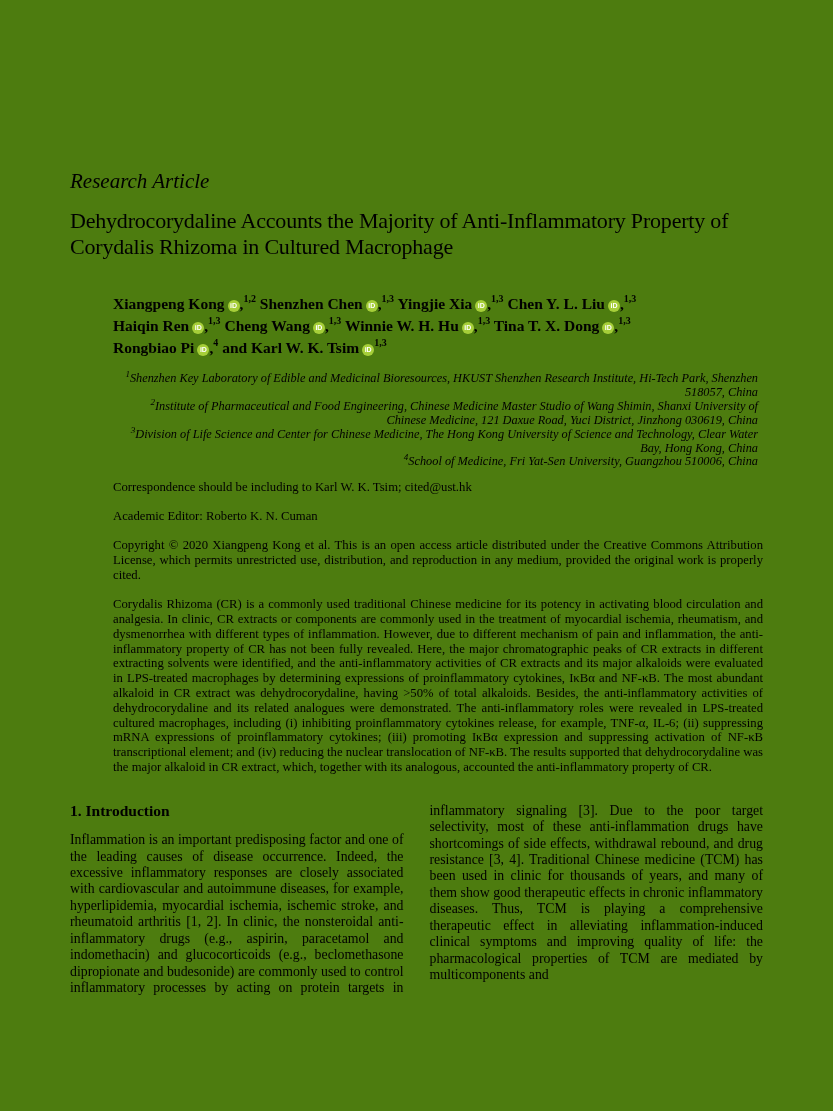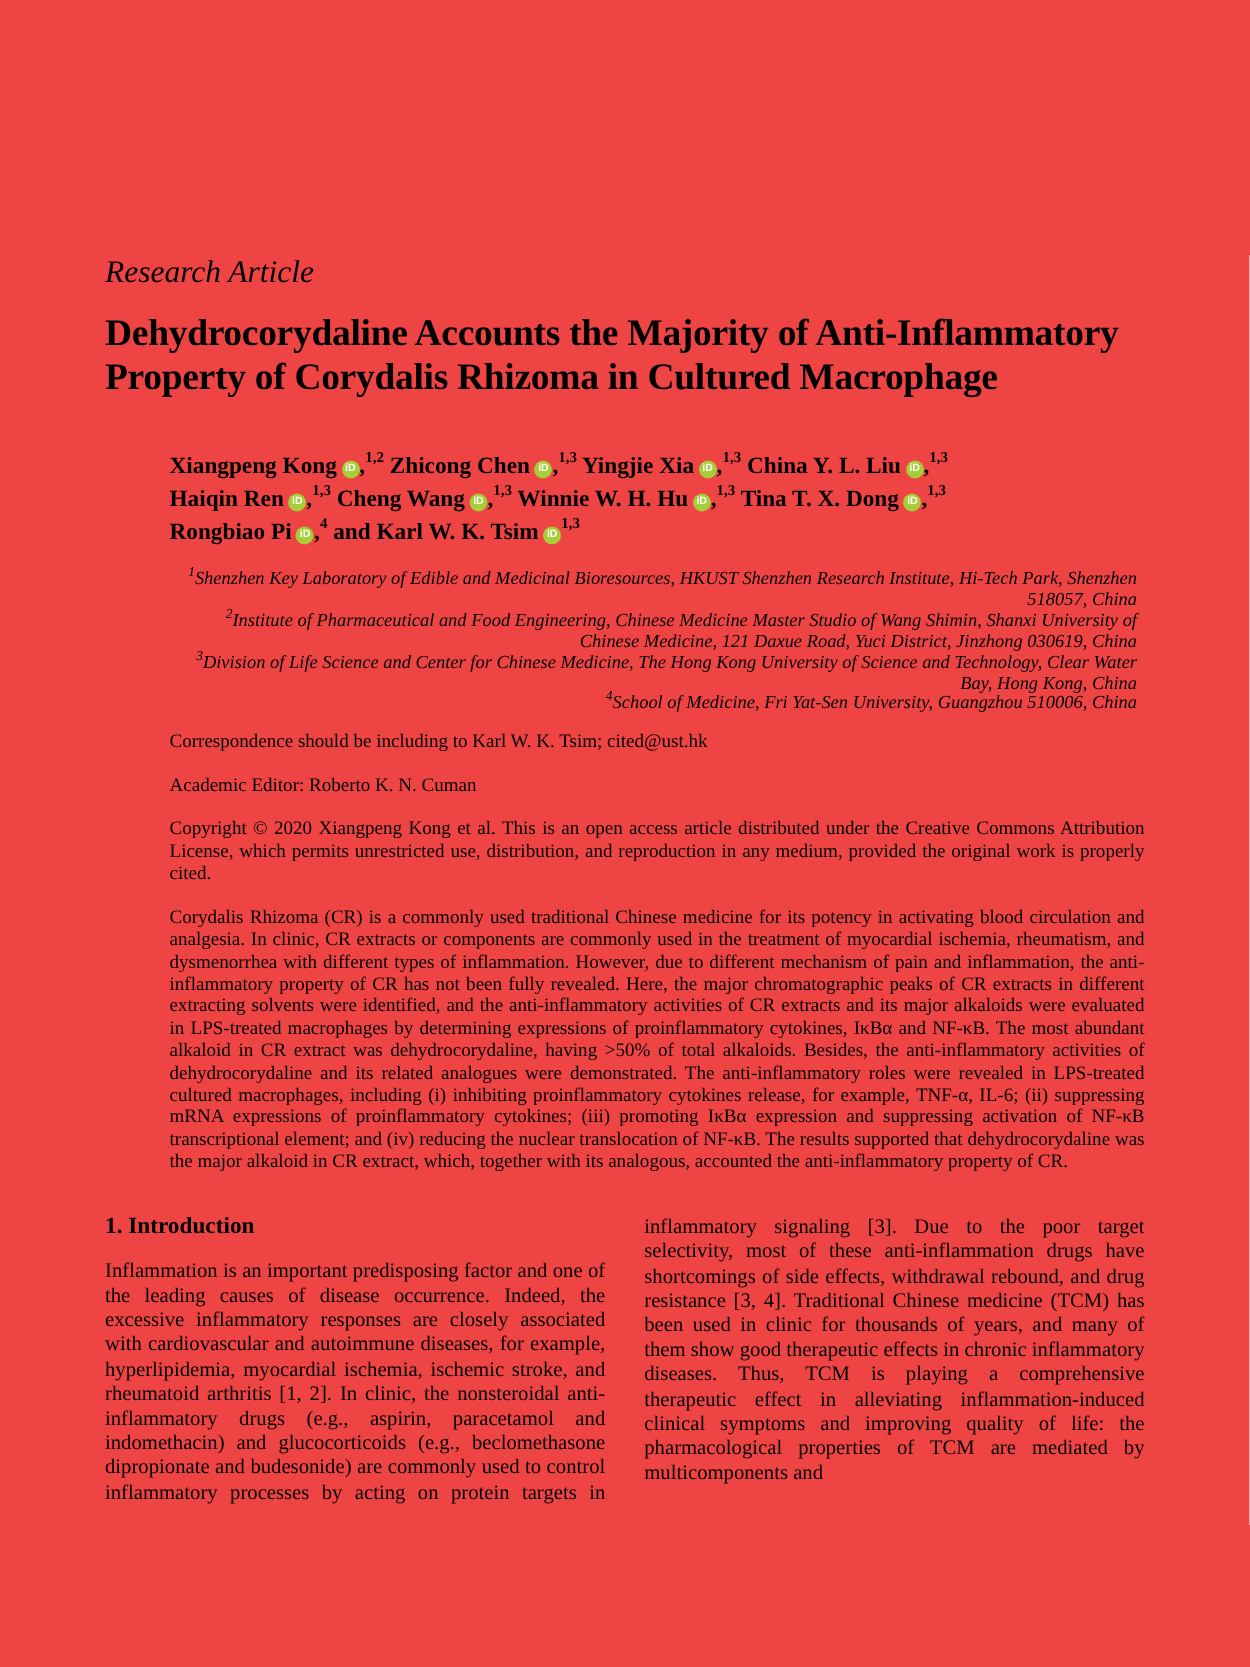--- a/index.html
+++ b/index.html
@@ -2,34 +2,34 @@
 <html><head>
 <meta charset="utf-8">
 <style>
   html,body { margin:0; padding:0; background:#ffffff; }
   .page {
     position:relative;
     width:833px; height:1111px;
     box-sizing:border-box;
     margin:0 auto;
     padding:170px 70px 0 70px;
-    background:#ef4444;
+    background:#4d7c0f;
     color:#000;
     font-family:"Liberation Serif", serif;
     overflow:hidden;
   }
   .article-type {
     font-style:italic;
     font-size:21px;
     line-height:1.1;
     margin:0 0 13px 0;
   }
   .title {
-    font-size:25px;
-    font-weight:bold;
+    font-size:22px;
+    font-weight:normal;
     line-height:1.16;
     letter-spacing:-0.2px;
     margin:15px 0 34px 0;
   }
   .indent { margin-left:43px; }
   .authors {
     font-weight:bold;
     font-size:15.5px;
     line-height:22px;
     margin:0 0 13px 0;
@@ -97,23 +97,23 @@
 
   <div class="article-type">Research Article</div>
 
   <h1 class="title">Dehydrocorydaline Accounts the Majority of Anti-Inflammatory Property of Corydalis Rhizoma in Cultured Macrophage</h1>
 
   <div class="indent">
 
     <div class="authors">
       <div>
         <span class="author"><span>Xiangpeng Kong</span><span class="orcid-badge">iD</span><span>,</span><sup>1,2</sup></span>
-        <span class="author"><span>Zhicong Chen</span><span class="orcid-badge">iD</span><span>,</span><sup>1,3</sup></span>
+        <span class="author"><span>Shenzhen Chen</span><span class="orcid-badge">iD</span><span>,</span><sup>1,3</sup></span>
         <span class="author"><span>Yingjie Xia</span><span class="orcid-badge">iD</span><span>,</span><sup>1,3</sup></span>
-        <span class="author"><span>China Y. L. Liu</span><span class="orcid-badge">iD</span><span>,</span><sup>1,3</sup></span>
+        <span class="author"><span>Chen Y. L. Liu</span><span class="orcid-badge">iD</span><span>,</span><sup>1,3</sup></span>
       </div>
       <div>
         <span class="author"><span>Haiqin Ren</span><span class="orcid-badge">iD</span><span>,</span><sup>1,3</sup></span>
         <span class="author"><span>Cheng Wang</span><span class="orcid-badge">iD</span><span>,</span><sup>1,3</sup></span>
         <span class="author"><span>Winnie W. H. Hu</span><span class="orcid-badge">iD</span><span>,</span><sup>1,3</sup></span>
         <span class="author"><span>Tina T. X. Dong</span><span class="orcid-badge">iD</span><span>,</span><sup>1,3</sup></span>
       </div>
       <div>
         <span class="author"><span>Rongbiao Pi</span><span class="orcid-badge">iD</span><span>,</span><sup>4</sup></span>
         <span class="author"><span>and Karl W. K. Tsim</span><span class="orcid-badge">iD</span><span></span><sup>1,3</sup></span>

